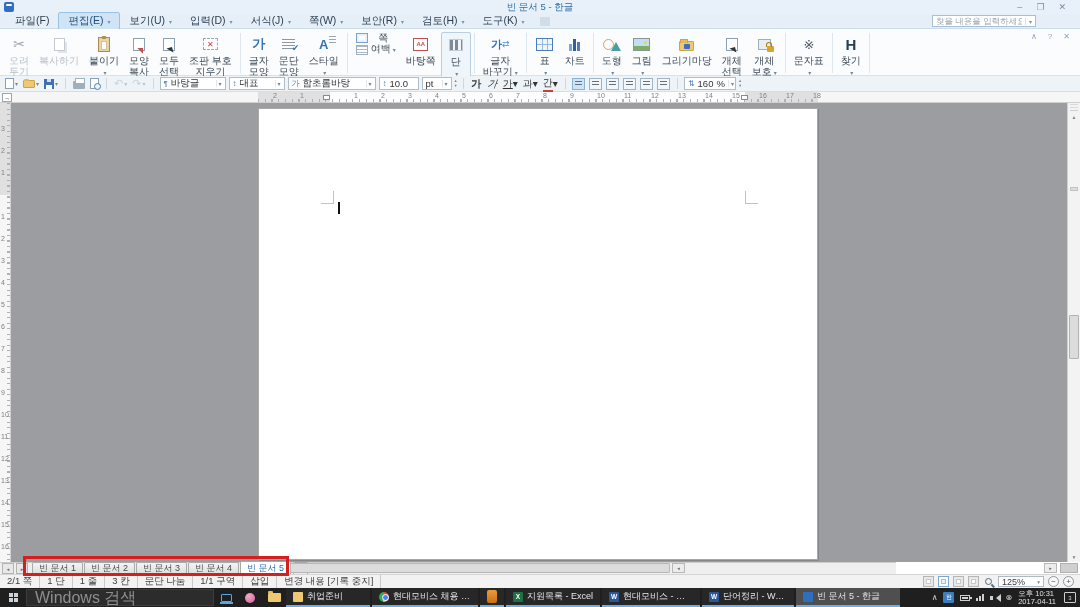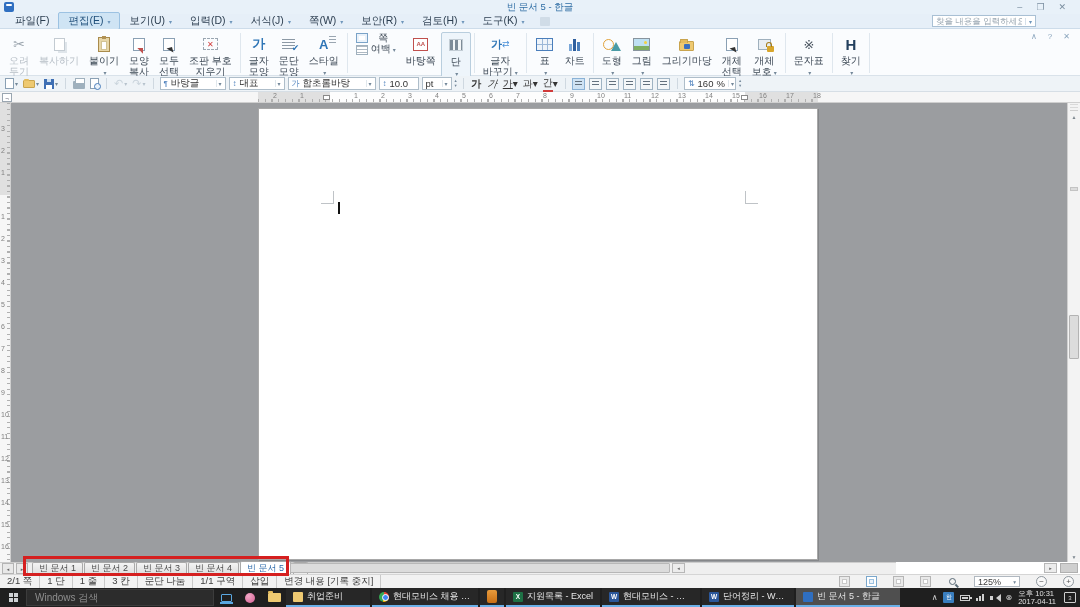--- a/index.html
+++ b/index.html
@@ -154,41 +154,41 @@
 .addtab{width:15px;height:12px;border:1px solid #a9a9a9;border-bottom:none;background:#ececec;font-size:9px;color:#555;display:flex;align-items:center;justify-content:center;border-radius:2px 2px 0 0;margin-left:1px}
 .hthumb{position:absolute;left:290px;top:563px;width:380px;height:10px;background:#dcdcdc;border:1px solid #b7b7b7;border-radius:1px}
 .hbtn{position:absolute;top:563px;width:13px;height:10px;border:1px solid #b7b7b7;background:#ececec;font-size:5px;color:#666;display:flex;align-items:center;justify-content:center}
 .hb1{left:672px}.hb2{left:1044px}
 .hsplit{position:absolute;left:1060px;top:563px;width:18px;height:10px;background:#cfcfcf;border:1px solid #b0b0b0}
 .redbox{position:absolute;left:23px;top:556px;width:266px;height:20px;border:3px solid #d51f1f;z-index:60;pointer-events:none}
 
 
 .statusbar{position:absolute;left:0;top:574px;width:1080px;height:14px;background:#f2f2f2;border-top:1px solid #d5d5d5;display:flex;align-items:center;font-size:9.5px;color:#404040}
 .seg{padding:0 7px;border-right:1px solid #c9c9c9;white-space:nowrap}
-.sright{margin-left:auto;display:flex;align-items:center;gap:16px;padding-right:6px}
+.sright{margin-left:auto;display:flex;align-items:center;gap:4px;padding-right:6px}
 .vico{width:11px;height:11px;border:1px solid #b5b5b5;background:#e9e9e9;padding:2px}
 .vico i{display:block;width:100%;height:100%;background:#fff;border:1px solid #c9c9c9}
 .vico.active{border-color:#7aa7cc;background:#fff}
 .vico.active i{border-color:#9cc2e2;background:#eaf3fb}
 .mag{width:7px;height:7px;border:1.5px solid #5a6a76;border-radius:50%;position:relative;margin:0 2px}
 .mag::after{content:"";position:absolute;width:4px;height:1.5px;background:#5a6a76;transform:rotate(45deg);right:-4px;bottom:-2px}
 .zoombox{width:46px;height:11px;border:1px solid #b0b8c0;background:#fff;display:flex;align-items:center;font-size:9px;padding:0 3px}
 .zoombox .cv{margin-left:auto;font-size:5.5px;color:#74889a}
 .zbtn{width:11px;height:11px;border:1px solid #8f979e;border-radius:50%;background:#f8f8f8;font-size:8px;color:#555;display:flex;align-items:center;justify-content:center;line-height:0}
 
 
 .taskbar{position:absolute;left:0;top:588px;width:1080px;height:19px;background:#1f1f1f;display:flex;align-items:stretch;color:#e6e6e6}
 .start{width:26px;display:flex;align-items:center;justify-content:center}
 .start i{width:9px;height:9px;background:
   linear-gradient(#cfd2d5,#cfd2d5) 0 0/4px 4px no-repeat,
   linear-gradient(#cfd2d5,#cfd2d5) 5px 0/4px 4px no-repeat,
   linear-gradient(#cfd2d5,#cfd2d5) 0 5px/4px 4px no-repeat,
   linear-gradient(#cfd2d5,#cfd2d5) 5px 5px/4px 4px no-repeat}
 .tsearch{width:188px;background:#2c2c2c;border:1px solid #3c3c3c;display:flex;align-items:center;margin:1px 0}
-.tsearch input{flex:1;background:transparent;border:0;outline:0;color:#bbb;font-size:10px;padding:0 8px;font-family:inherit;min-width:0}
+.tsearch input{flex:1;background:transparent;border:0;outline:0;color:#bbb;font-size:16px;padding:0 8px;font-family:inherit;min-width:0}
 .tsearch input::placeholder{color:#8f8f8f}
 .tico{width:24px;display:flex;align-items:center;justify-content:center}
 .i-laptop{width:11px;height:8px;border:1px solid #5aa7e0;border-radius:1px;position:relative}
 .i-laptop::after{content:"";position:absolute;left:-2px;bottom:-3px;width:13px;height:2px;background:#5aa7e0}
 .i-pink{width:10px;height:10px;border-radius:50%;background:radial-gradient(circle at 35% 30%,#f3a8c6,#d45f93)}
 .i-tfolder{width:13px;height:9px;background:#eec971;border-radius:1px;position:relative}
 .i-tfolder::before{content:"";position:absolute;left:0;top:-2px;width:5px;height:2px;background:#e3bb5d;border-radius:1px 1px 0 0}
 .twin{display:flex;align-items:center;gap:4px;padding:0 7px;margin-right:2px;background:#272727;border-bottom:2px solid #6ab0e8;font-size:9px;white-space:nowrap;overflow:hidden}
 .twin.active{background:#4f4f4f}
 .twin .lbl{overflow:hidden;text-overflow:ellipsis}

